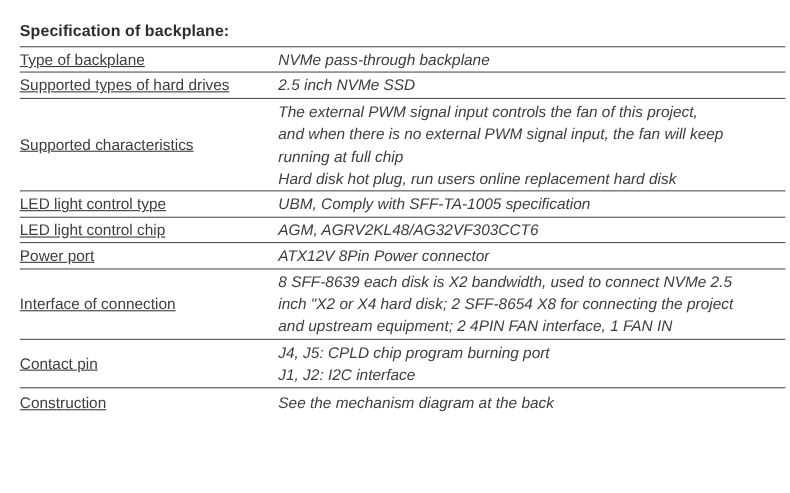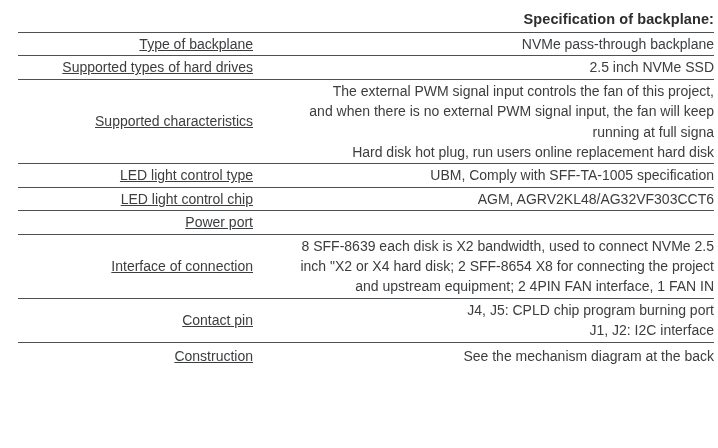--- a/index.html
+++ b/index.html
@@ -9,23 +9,22 @@
   }
   body {
     width: 718px;
     height: 448px;
     overflow: hidden;
     font-family: "Liberation Sans", sans-serif;
     color: #3c3d3f;
     font-size: 14px;
   }
   .spec {
-    margin: 10px 4px 0 18px;
+    margin: 20px 4px 0 18px;
     width: 696px;
-    text-align: right;
   }
   .spec-title {
     font-weight: bold;
     font-size: 14.5px;
     color: #2d2e30;
     line-height: 19px;
     padding-bottom: 3px;
     border-bottom: 1.6px solid #4e5154;
     letter-spacing: 0.1px;
   }
@@ -44,20 +43,21 @@
     white-space: nowrap;
     text-decoration: underline;
   }
   .row-value {
     flex: 1 1 auto;
     min-width: 0;
   }
   .line {
     line-height: 20.4px;
     white-space: nowrap;
+    font-style: italic;
   }
   
   .rows .row:nth-child(9) .line {
     line-height: 24.5px;
   }
 </style>
 </head>
 <body>
 
 <div class="spec">
@@ -73,38 +73,41 @@
         <div class="row-label">Supported types of hard drives</div>
         <div class="row-value">
           <div class="line">2.5 inch NVMe SSD</div>
         </div>
       </div>
       <div class="row">
         <div class="row-label">Supported characteristics</div>
         <div class="row-value">
           <div class="line">The external PWM signal input controls the fan of this project,</div>
           <div class="line">and when there is no external PWM signal input, the fan will keep</div>
-          <div class="line">running at full signa</div>
+          <div class="line">running at full chip</div>
           <div class="line">Hard disk hot plug, run users online replacement hard disk</div>
         </div>
       </div>
       <div class="row">
         <div class="row-label">LED light control type</div>
         <div class="row-value">
           <div class="line">UBM, Comply with SFF-TA-1005 specification</div>
         </div>
       </div>
       <div class="row">
         <div class="row-label">LED light control chip</div>
         <div class="row-value">
           <div class="line">AGM, AGRV2KL48/AG32VF303CCT6</div>
         </div>
       </div>
       <div class="row">
         <div class="row-label">Power port</div>
+        <div class="row-value">
+          <div class="line">ATX12V 8Pin Power connector</div>
+        </div>
       </div>
       <div class="row">
         <div class="row-label">Interface of connection</div>
         <div class="row-value">
           <div class="line">8 SFF-8639 each disk is X2 bandwidth, used to connect NVMe 2.5</div>
           <div class="line">inch "X2 or X4 hard disk; 2 SFF-8654 X8 for connecting the project</div>
           <div class="line">and upstream equipment; 2 4PIN FAN interface, 1 FAN IN</div>
         </div>
       </div>
       <div class="row">

